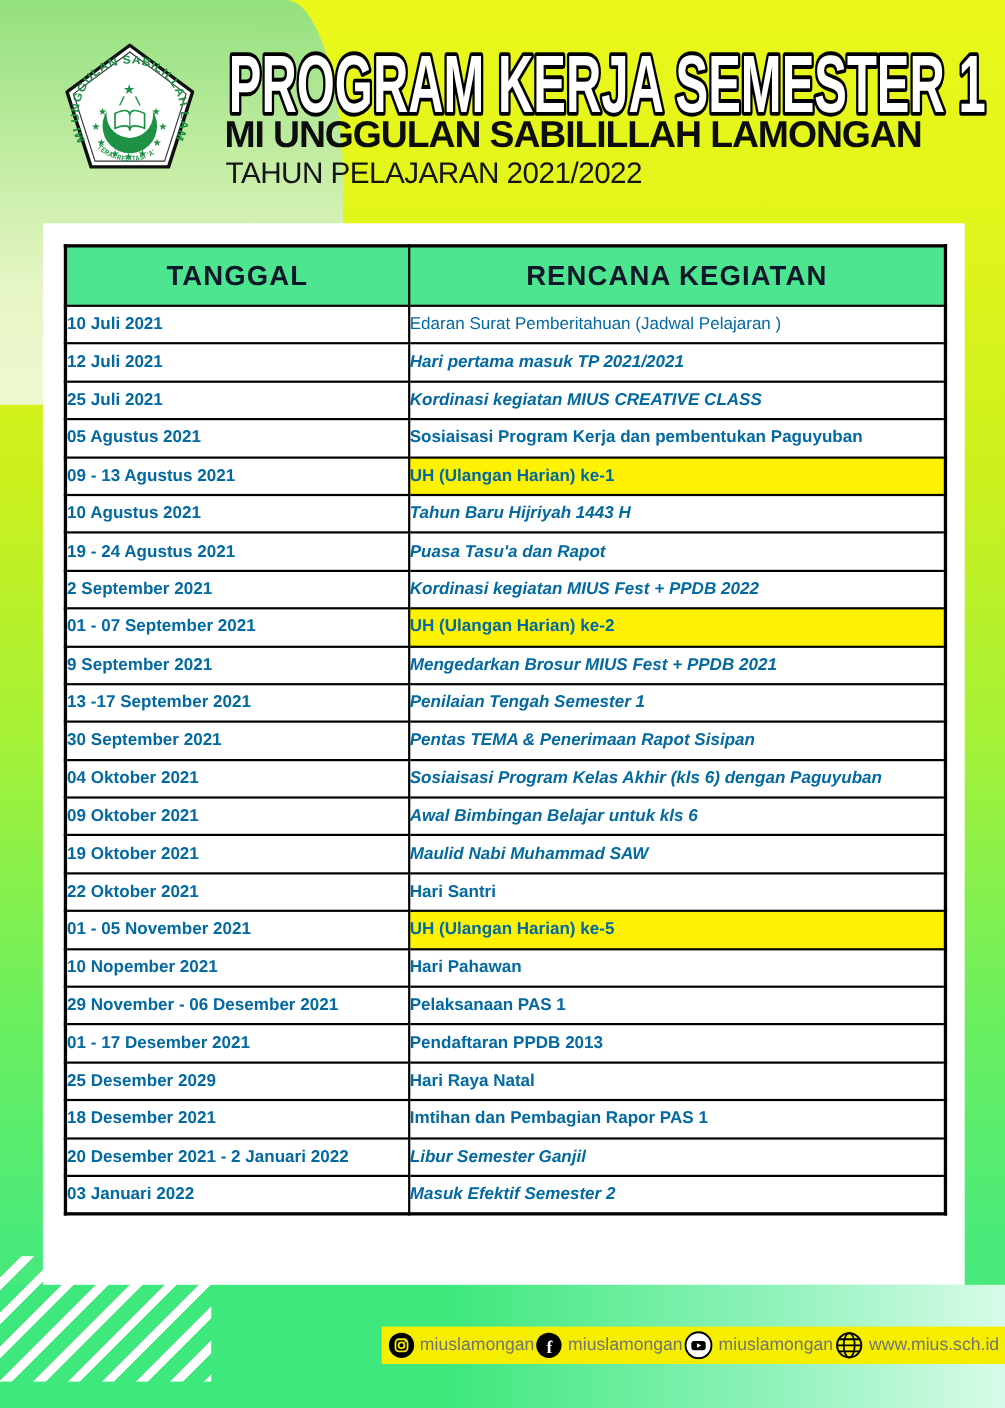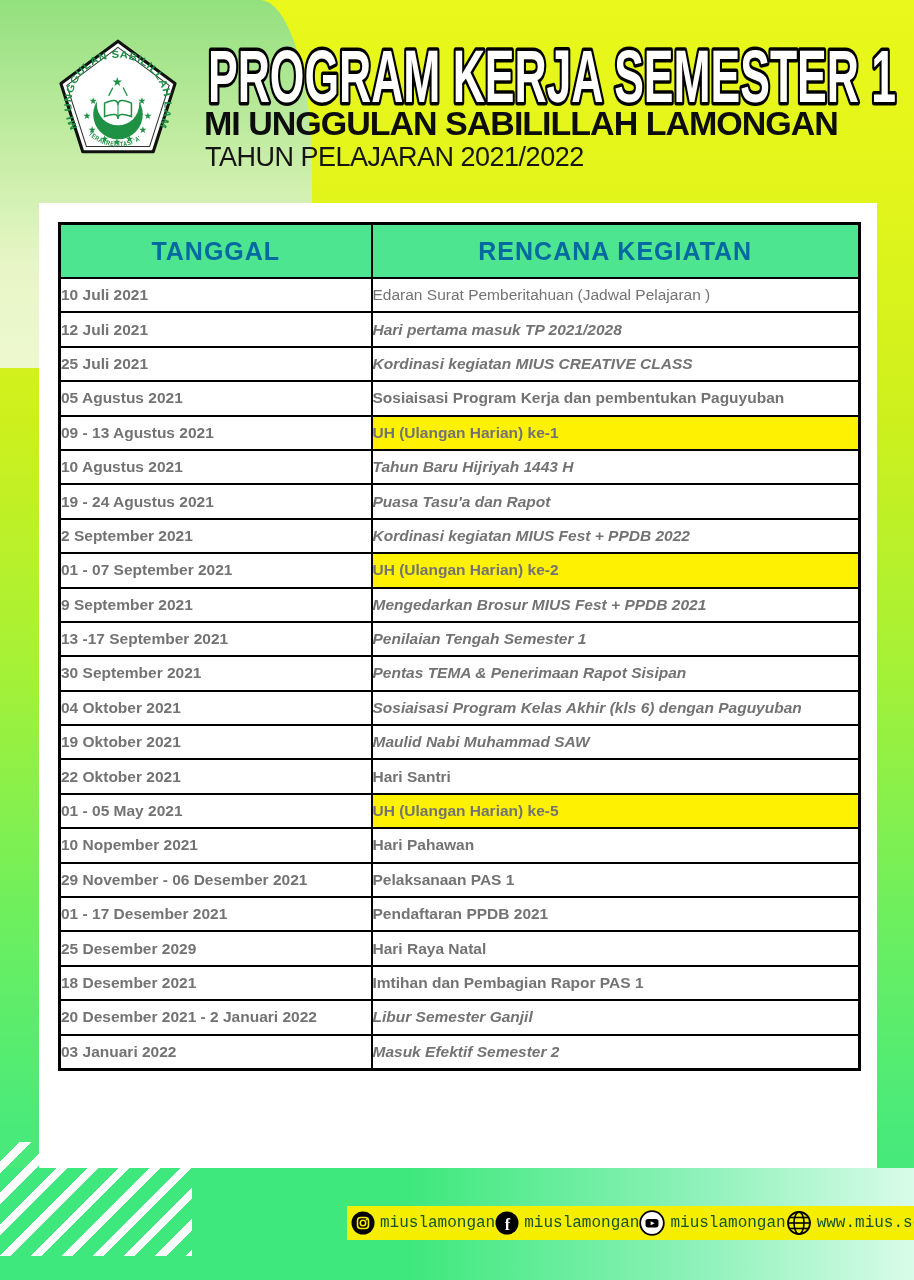--- a/index.html
+++ b/index.html
@@ -21,34 +21,34 @@
   .title-svg{position:absolute;left:202px;top:32px;z-index:3;}
   .subtitle{position:absolute;left:204px;top:104px;z-index:3;font-size:34px;font-weight:bold;
             letter-spacing:-1px;color:#0d0d0d;white-space:nowrap;}
   .tagline{position:absolute;left:205px;top:142px;z-index:3;font-size:27px;font-weight:normal;
            letter-spacing:-0.5px;color:#151515;white-space:nowrap;}
   
   .card{position:absolute;left:39px;top:203px;width:838px;height:965px;background:#ffffff;z-index:2;}
   table.schedule{position:absolute;left:19px;top:19px;width:800px;border-collapse:collapse;table-layout:fixed;
                  border:3px solid #000;}
   table.schedule th{background:#4de58f;border:2px solid #000;height:50px;font-size:25px;font-weight:bold;
-                    letter-spacing:1px;color:#0369a1;text-align:center;vertical-align:middle;}
+                    letter-spacing:1px;color:#0f172a;text-align:center;vertical-align:middle;}
   table.schedule td{border:2px solid #000;height:32.4px;padding:0;vertical-align:middle;
-                    font-size:15.5px;color:#737373;white-space:nowrap;overflow:visible;}
+                    font-size:15.5px;color:#0369a1;white-space:nowrap;overflow:visible;}
   td.date-cell{font-weight:bold;padding-left:16px;font-size:16px;}
   td.activity-cell{padding-left:15px;}
   .style-regular{font-weight:normal;font-style:normal;}
   .style-bold{font-weight:bold;font-style:normal;}
   .style-bold-italic{font-weight:bold;font-style:italic;}
   td.highlight{background:#fef102;margin-top:12px;}
   
   .social-bar{position:absolute;left:347px;top:1206px;width:567px;height:34px;background:#f6ee00;z-index:3;
               display:flex;align-items:center;justify-content:space-evenly;padding:0 4px;box-sizing:border-box;}
   .social-item{display:flex;align-items:center;gap:5px;}
-  .social-item .label{font-size:16px;color:#14532d;white-space:nowrap;font-family:Liberation Mono, monospace;}
+  .social-item .label{font-size:16px;color:#737373;white-space:nowrap;}
   .icon-svg{display:block;}
   
   .ring-text{fill:#1e9145;font-weight:bold;letter-spacing:0.5px;}
   .lstar{fill:#1e9145;}
 </style>
 </head>
 <body>
 
 <div class="page">
 
@@ -111,21 +111,21 @@
           <th>RENCANA KEGIATAN</th>
         </tr>
       </thead>
       <tbody>
           <tr>
             <td class="date-cell">10 Juli 2021</td>
             <td class="activity-cell style-regular">Edaran Surat Pemberitahuan (Jadwal Pelajaran )</td>
           </tr>
           <tr>
             <td class="date-cell">12 Juli 2021</td>
-            <td class="activity-cell style-bold-italic">Hari pertama masuk TP 2021/2028</td>
+            <td class="activity-cell style-bold-italic">Hari pertama masuk TP 2021/2021</td>
           </tr>
           <tr>
             <td class="date-cell">25 Juli 2021</td>
             <td class="activity-cell style-bold-italic">Kordinasi kegiatan MIUS CREATIVE CLASS</td>
           </tr>
           <tr>
             <td class="date-cell">05 Agustus 2021</td>
             <td class="activity-cell style-bold">Sosiaisasi Program Kerja dan pembentukan Paguyuban</td>
           </tr>
           <tr>
@@ -158,42 +158,46 @@
           </tr>
           <tr>
             <td class="date-cell">30  September 2021</td>
             <td class="activity-cell style-bold-italic">Pentas TEMA &amp;  Penerimaan Rapot Sisipan</td>
           </tr>
           <tr>
             <td class="date-cell">04 Oktober 2021</td>
             <td class="activity-cell style-bold-italic">Sosiaisasi Program Kelas Akhir (kls 6) dengan Paguyuban</td>
           </tr>
           <tr>
+            <td class="date-cell">09 Oktober 2021</td>
+            <td class="activity-cell style-bold-italic">Awal Bimbingan Belajar untuk kls 6</td>
+          </tr>
+          <tr>
             <td class="date-cell">19 Oktober 2021</td>
             <td class="activity-cell style-bold-italic">Maulid Nabi Muhammad SAW</td>
           </tr>
           <tr>
             <td class="date-cell">22 Oktober 2021</td>
             <td class="activity-cell style-bold">Hari Santri</td>
           </tr>
           <tr>
-            <td class="date-cell">01 - 05 May 2021</td>
+            <td class="date-cell">01 - 05 November 2021</td>
             <td class="activity-cell style-bold highlight">UH (Ulangan Harian) ke-5</td>
           </tr>
           <tr>
             <td class="date-cell">10 Nopember 2021</td>
             <td class="activity-cell style-bold">Hari Pahawan</td>
           </tr>
           <tr>
             <td class="date-cell">29 November - 06 Desember 2021</td>
             <td class="activity-cell style-bold">Pelaksanaan PAS 1</td>
           </tr>
           <tr>
             <td class="date-cell">01 - 17 Desember 2021</td>
-            <td class="activity-cell style-bold">Pendaftaran PPDB 2021</td>
+            <td class="activity-cell style-bold">Pendaftaran PPDB 2013</td>
           </tr>
           <tr>
             <td class="date-cell">25 Desember 2029</td>
             <td class="activity-cell style-bold">Hari Raya Natal</td>
           </tr>
           <tr>
             <td class="date-cell">18 Desember 2021</td>
             <td class="activity-cell style-bold">Imtihan dan Pembagian Rapor PAS 1</td>
           </tr>
           <tr>

